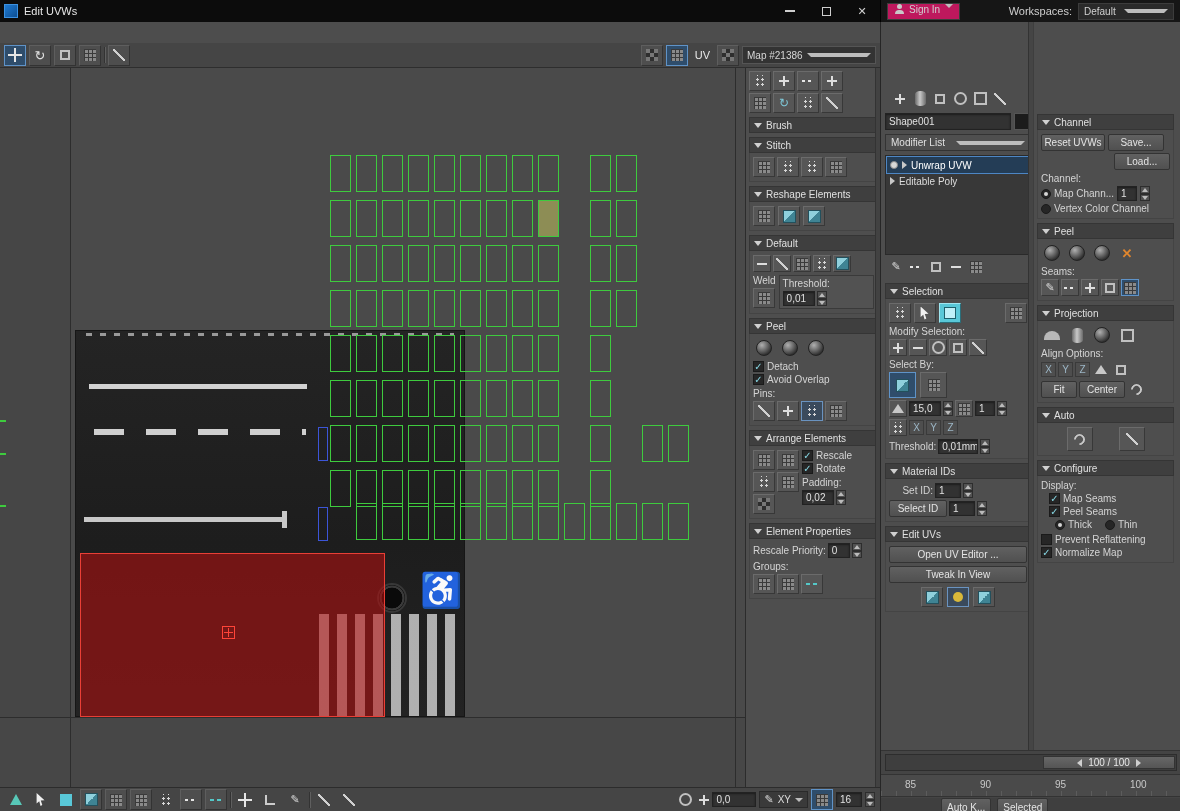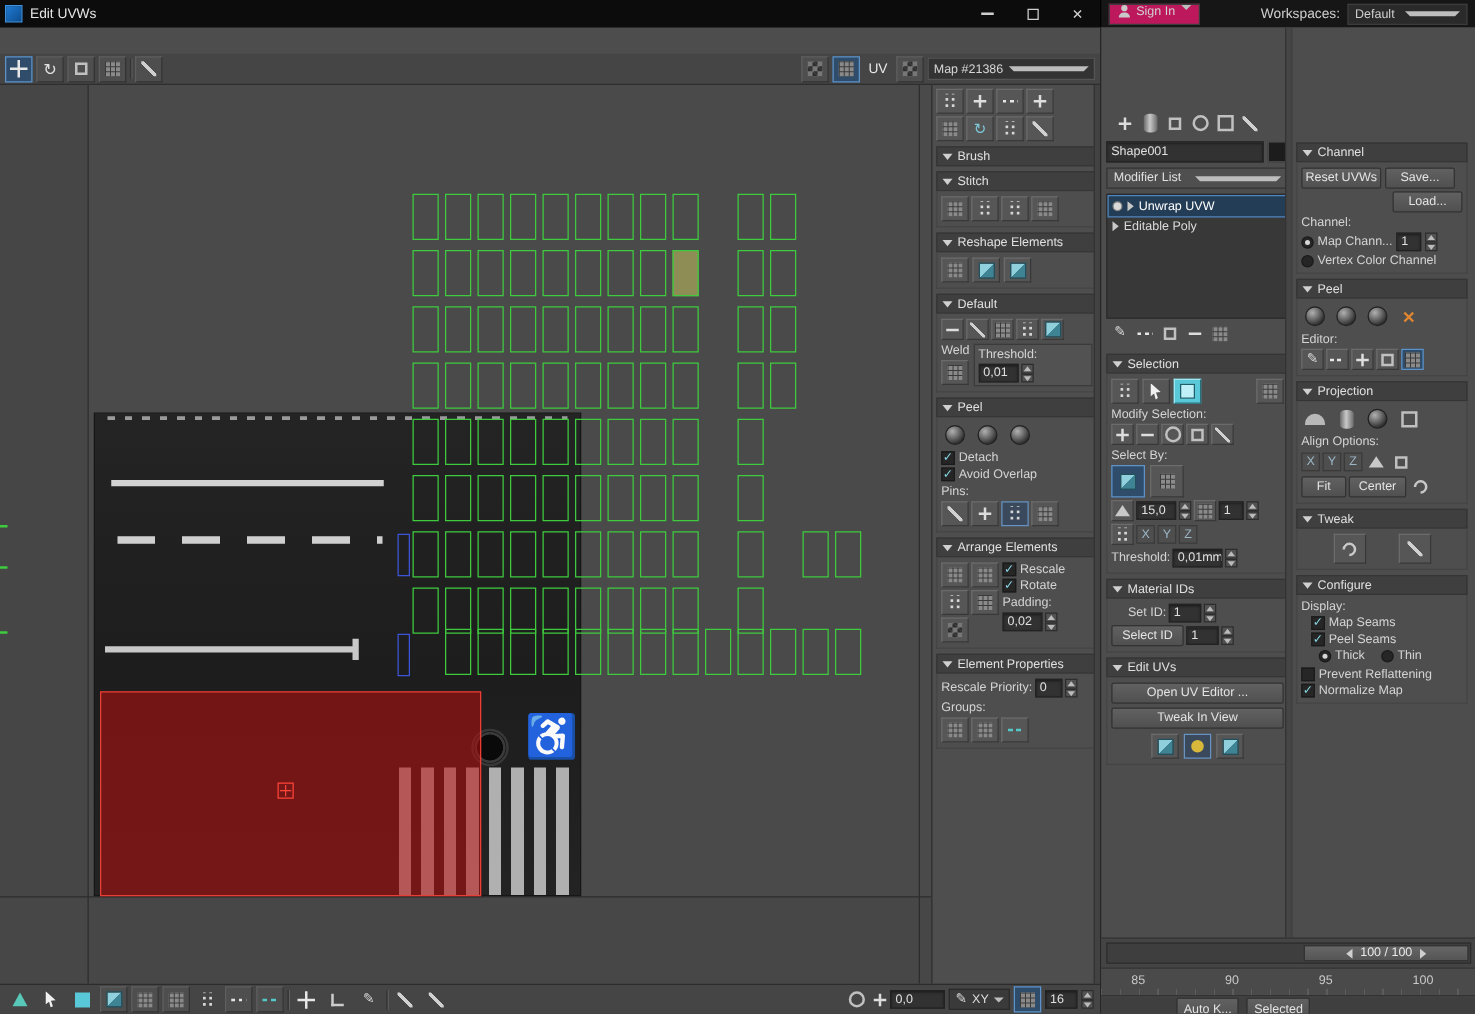--- a/index.html
+++ b/index.html
@@ -848,21 +848,21 @@
             <span class="icon md flat">
                 <span class="i-sphere"></span>
               </span>
             <span class="icon md flat">
                 <span class="i-sphere"></span>
               </span>
             <span class="icon md flat">
                 <span class="xmark">✕</span>
               </span>
           </div>
-          <div class="lbl mt3">Editor:</div>
+          <div class="lbl mt3">Seams:</div>
           <div class="row g2 mt2">
             <span class="icon sm">
                 <span class="pen">✎</span>
               </span>
             <span class="icon sm">
                 <span class="dash1"></span>
               </span>
             <span class="icon sm">
                 <span class="g-plus"></span>
               </span>
@@ -914,21 +914,21 @@
             <span class="icon sm flat">
                 <span class="arc"></span>
               </span>
           </div>
         </div>
       </div>
 
       <div class="rollout">
         <div class="rhead">
             <span class="tri"></span>
-            <span>Tweak</span>
+            <span>Auto</span>
           </div>
         <div class="rbody">
           <div class="row" style="gap:26px;justify-content:center">
             <span class="icon lg">
                 <span class="arc"></span>
               </span>
             <span class="icon lg">
                 <span class="pat p-diag"></span>
               </span>
           </div>

